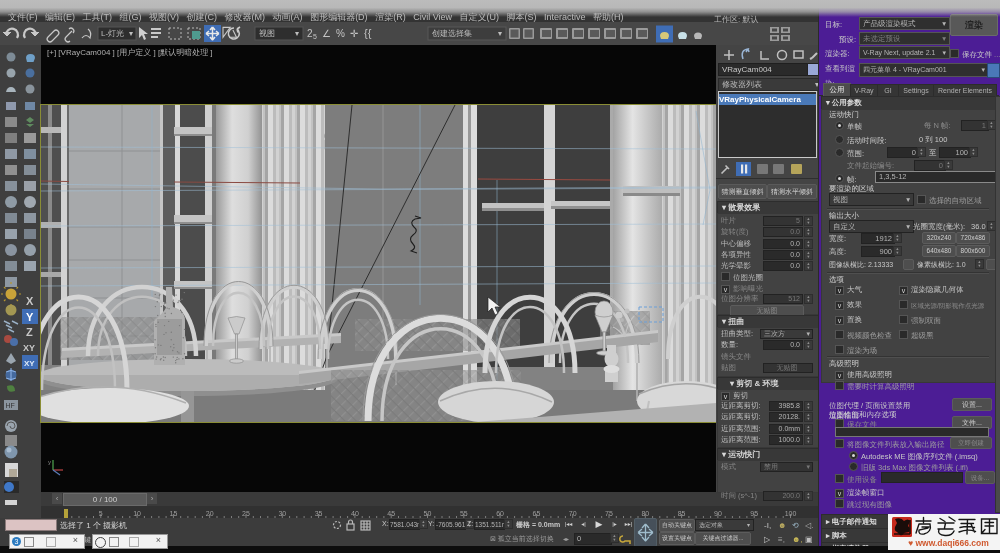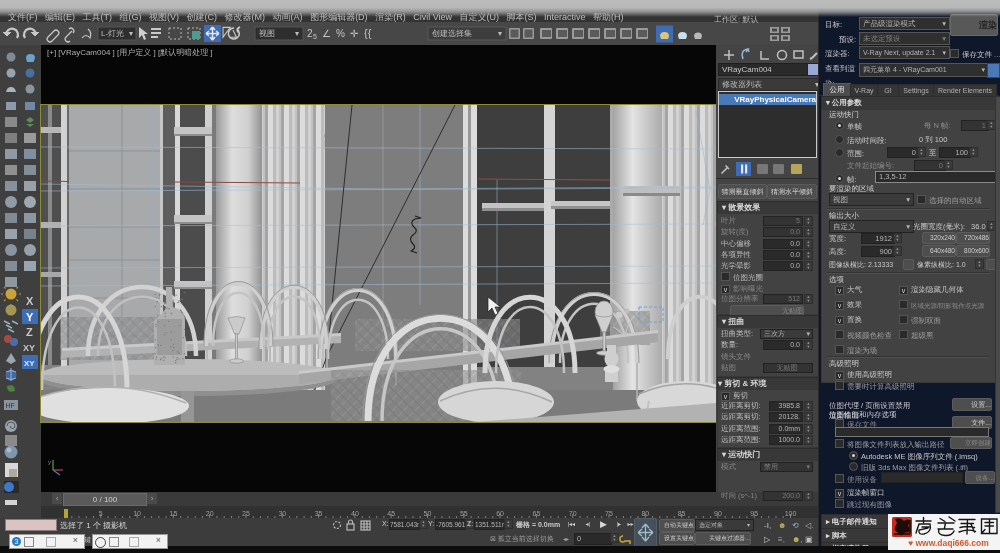--- a/index.html
+++ b/index.html
@@ -8,21 +8,21 @@
 .tx{white-space:nowrap}
 .crow{position:relative;height:11.3px;font-size:7.5px;white-space:nowrap}
 .clab{position:absolute;left:3px;top:1px;color:#bdbdbd}
 .cval{position:absolute;right:13px;width:36px;height:8px;top:1px;background:#2a2a2a;border:1px solid #222;color:#b5b5b5;text-align:right;padding-right:2px;line-height:8px;font-size:7px}
 .cspin{position:absolute;right:3px;top:1px;width:7px;height:8px;background:#3a3a3a;border:1px solid #2e2e2e;color:#8f8f8f;font-size:4.5px;line-height:4px;text-align:center}
 .gry{color:#878787!important}
 .gryf{color:#787878!important;background:#333333!important}
 .cb{display:inline-block;width:7px;height:7px;background:#2a2a2a;border:1px solid #555;vertical-align:-1px;margin-right:3px;color:#d8d8d8;font-size:7px;line-height:7px;text-align:center}
 .rb{display:inline-block;width:7px;height:7px;border-radius:50%;background:#2a2a2a;border:1px solid #555;vertical-align:-1px;margin-right:3px;position:relative}
 .rb.on:after{content:"";position:absolute;left:2px;top:2px;width:3px;height:3px;border-radius:50%;background:#d8d8d8}
-.btn{background:#4e4e4e;border:1px solid #5c5c5c;border-radius:2px;color:#d0d0d0;text-align:right}
+.btn{background:#4e4e4e;border:1px solid #5c5c5c;border-radius:2px;color:#d0d0d0;text-align:center}
 .fld{background:#2a2a2a;border:1px solid #222;color:#b5b5b5}
 </style></head>
 <body>
 <div id="app">
 
 <div class="ab" style="left:0;top:0;width:1000px;height:22px;background:#333333"></div>
 <div id="menus" class="ab tx" style="left:8px;top:11px;font-size:9px;color:#bdbdbd"><span>文件(F)</span>&nbsp;&nbsp;&nbsp;<span>编辑(E)</span>&nbsp;&nbsp;&nbsp;<span>工具(T)</span>&nbsp;&nbsp;&nbsp;<span>组(G)</span>&nbsp;&nbsp;&nbsp;<span>视图(V)</span>&nbsp;&nbsp;&nbsp;<span>创建(C)</span>&nbsp;&nbsp;&nbsp;<span>修改器(M)</span>&nbsp;&nbsp;&nbsp;<span>动画(A)</span>&nbsp;&nbsp;&nbsp;<span>图形编辑器(D)</span>&nbsp;&nbsp;&nbsp;<span>渲染(R)</span>&nbsp;&nbsp;&nbsp;<span>Civil View</span>&nbsp;&nbsp;&nbsp;<span>自定义(U)</span>&nbsp;&nbsp;&nbsp;<span>脚本(S)</span>&nbsp;&nbsp;&nbsp;<span>Interactive</span>&nbsp;&nbsp;&nbsp;<span>帮助(H)</span></div>
 
 <div class="ab" style="left:0;top:22px;width:1000px;height:23px;background:#474747;border-bottom:1px solid #2c2c2c"></div>
 <div id="toolbar" class="ab" style="left:0;top:22px;width:1000px;height:23px">
@@ -694,21 +694,21 @@
    <path d="M96 12 l5 -5 m-5 5 l-2 1" stroke-width="2"></path>
   </g>
  </svg>
 
  <div class="ab" style="left:2px;top:18px;width:86px;height:11px;background:#2a2a2a;border:1px solid #1f1f1f;color:#c8c8c8;font-size:8px;line-height:11px;padding-left:3px">VRayCam004</div>
  <div class="ab" style="left:91px;top:18px;width:11px;height:11px;background:#99a8d6;border:1px solid #222"></div>
 
  <div class="ab" style="left:2px;top:33px;width:100px;height:11px;background:#3a3a3a;border:1px solid #2a2a2a;line-height:11px;padding-left:3px;color:#bdbdbd">修改器列表<span style="float:right;margin-right:3px">▾</span></div>
 
  <div class="ab" style="left:2px;top:46px;width:97px;height:65px;background:#2d2d2d;border:1px solid #c9c9c9">
-  <div style="margin-top:2px;height:11px;background:#4a79b8;color:#fff;font-weight:bold;font-size:8px;line-height:11px;text-align:right">VRayPhysicalCamera</div>
+  <div style="margin-top:2px;height:11px;background:#4a79b8;color:#fff;font-weight:bold;font-size:8px;line-height:11px;text-align:left">VRayPhysicalCamera</div>
  </div>
 
  <svg width="104" height="16" style="position:absolute;left:0;top:116">
   <path d="M7 11 l5 -5 m-5 5 l-1.5 1.5 m4 -8 l3.5 3.5" stroke="#c0c0c0" stroke-width="1.6" fill="none"></path>
   <rect x="20" y="1" width="15" height="14" fill="#3f6db5"></rect>
   <rect x="25" y="3.5" width="2.2" height="9" fill="#e8e8e8"></rect>
         <rect x="29" y="3.5" width="2.2" height="9" fill="#e8e8e8"></rect>
   <rect x="41" y="3" width="11" height="10" fill="#777" rx="1"></rect>
   <rect x="57" y="3" width="11" height="10" fill="#777" rx="1"></rect>
   <rect x="75" y="3" width="11" height="10" fill="#b5a45a" rx="1"></rect>
@@ -774,21 +774,21 @@
         </div>
   <div class="crow">
           <span class="clab gry">镜头文件</span>
         </div>
   <div class="crow">
           <span class="clab gry">贴图</span>
           <span class="cval gryf" style="width:46px;right:3px;text-align:center">无贴图</span>
         </div>
  </div>
 
- <div class="ab" style="left:1px;top:332px;width:100px;height:12px;background:#383838;border:1px solid #2d2d2d;font-weight:bold;line-height:12px;padding-left:0;color:#d8d8d8">▾ 剪切 &amp; 环境</div>
+ <div class="ab" style="left:1px;top:332px;width:100px;height:12px;background:#383838;border:1px solid #2d2d2d;font-weight:bold;line-height:12px;padding-left:12px;color:#d8d8d8">▾ 剪切 &amp; 环境</div>
  <div class="ab" style="left:1px;top:344px;width:100px;height:57px;background:#424242;border:1px solid #383838"></div>
  <div id="cp3" class="ab" style="left:2px;top:345px;width:98px">
   <div class="crow" style="height:10px">
           <span class="clab"><span class="cb">v</span>剪切</span>
         </div>
   <div class="crow">
           <span class="clab">近距离剪切:</span>
           <span class="cval" style="width:30px">3985.8</span>
           <span class="cspin">▴<br>▾</span>
         </div>
@@ -817,21 +817,21 @@
           <span class="cval gryf" style="width:46px;right:3px;text-align:left;padding-left:3px">禁用 <span style="float:right">▾</span></span>
         </div>
   <div class="crow" style="margin-top:18px">
           <span class="clab gry">时间 (s^-1)</span>
           <span class="cval gryf">200.0</span>
           <span class="cspin">▴<br>▾</span>
         </div>
  </div>
 </div>
 
-<div id="rdlg" class="ab" style="left:818px;top:0;width:182px;height:546px;background:#0f172a;border-left:1px solid #2a2a2a;font-size:7.5px;color:#c8c8c8">
+<div id="rdlg" class="ab" style="left:818px;top:0;width:182px;height:546px;background:#4c1d95;border-left:1px solid #2a2a2a;font-size:7.5px;color:#c8c8c8">
  <div class="ab tx" style="left:6px;top:20px">目标:</div>
  <div class="ab fld tx" style="left:40px;top:17px;width:86px;height:11px;background:#2f2f2f;border-color:#555;line-height:11px;padding-left:3px">产品级渲染模式<span style="position:absolute;right:3px">▾</span></div>
  <div class="ab btn" style="left:131px;top:14px;width:46px;height:20px;background:#585858;border-color:#6a6a6a;color:#222;font-size:9px;line-height:20px;font-weight:bold">渲染</div>
  <div class="ab tx" style="left:20px;top:35px">预设:</div>
  <div class="ab fld tx" style="left:40px;top:32px;width:86px;height:11px;background:#2f2f2f;border-color:#555;line-height:11px;padding-left:3px;color:#7f7f7f">未选定预设<span style="position:absolute;right:3px">▾</span></div>
  <div class="ab tx" style="left:6px;top:49px">渲染器:</div>
  <div class="ab fld tx" style="left:40px;top:46px;width:86px;height:11px;background:#2f2f2f;border-color:#555;line-height:11px;padding-left:3px;font-size:7px">V-Ray Next, update 2.1<span style="position:absolute;right:3px">▾</span></div>
  <div class="ab tx" style="left:131px;top:49px"><span class="cb"></span>保存文件 <span style="color:#999">...</span></div>
  <div class="ab" style="left:6px;top:61px;width:30px;line-height:15px">查看到渲 染:</div>
  <div class="ab fld tx" style="left:40px;top:63px;width:125px;height:12px;background:#2f2f2f;border-color:#555;line-height:12px;padding-left:3px;font-size:7px">四元菜单 4 - VRayCam001<span style="position:absolute;right:3px">▾</span></div>

